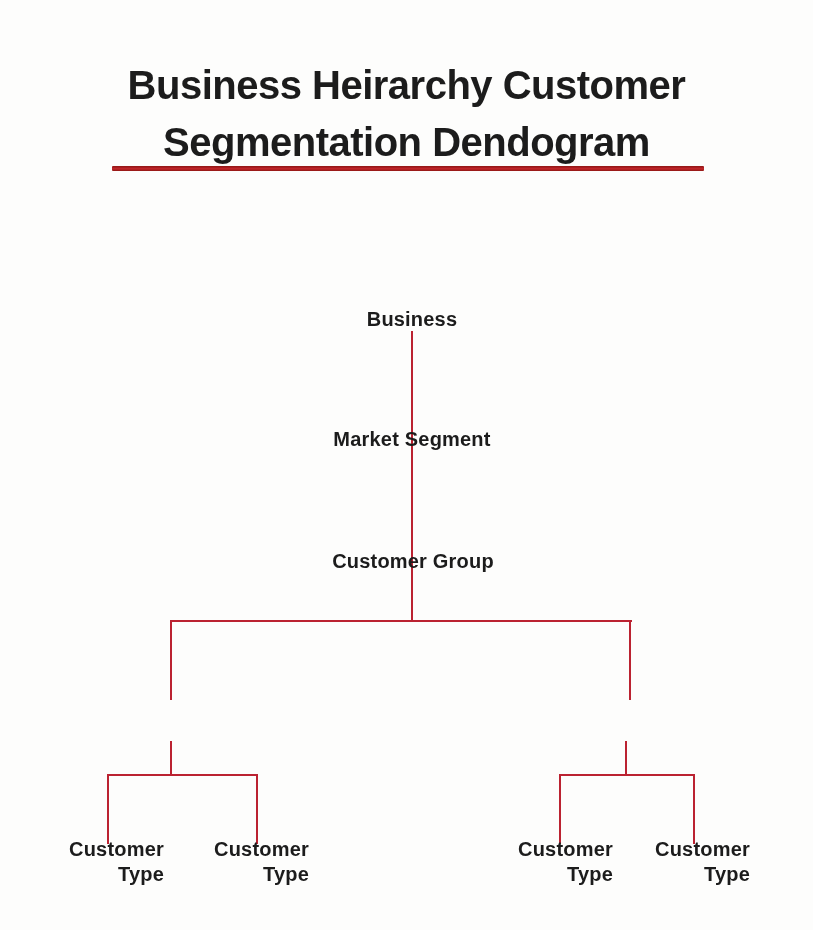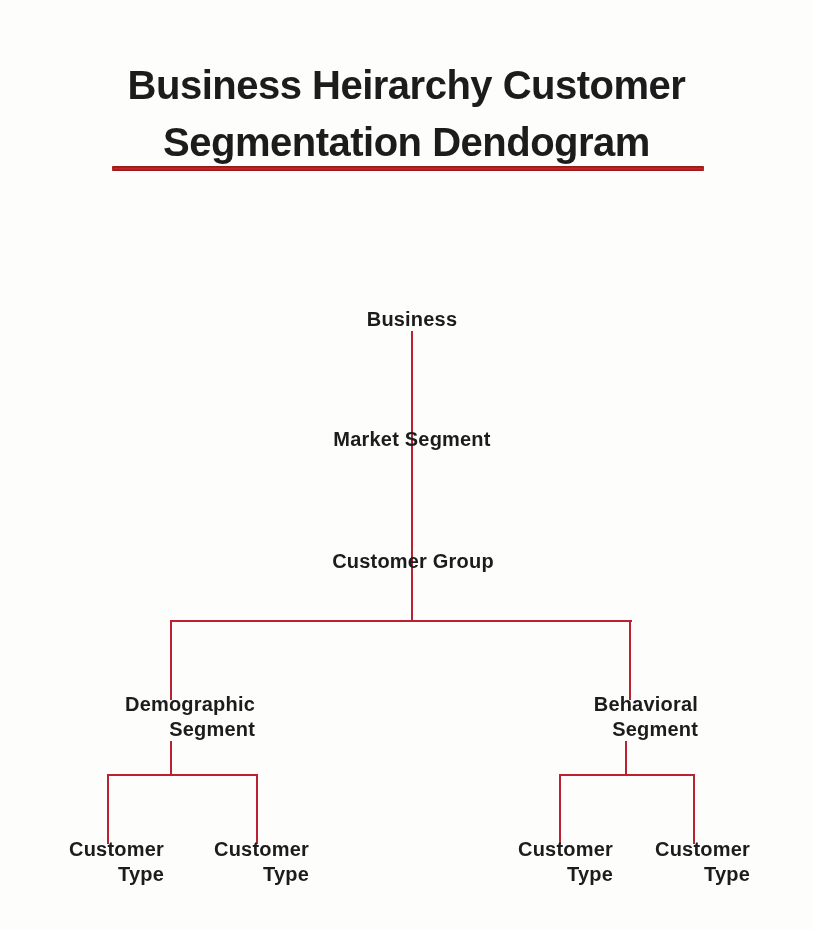--- a/index.html
+++ b/index.html
@@ -103,23 +103,21 @@
   <div class="edge e-lr"></div>
   <div class="edge e-rl"></div>
   <div class="edge e-rr"></div>
 
   <div class="node n-business">Business</div>
 
   <div class="node n-cgroup">Customer Group</div>
 
   <div class="node n-market">Market Segment</div>
 
-  <div class="node wrap n-demo">Demographic Segment</div>
 
-  <div class="node wrap n-behav">Behavioral Segment</div>
 
   <div class="node wrap n-ct1">Customer Type</div>
 
   <div class="node wrap n-ct2">Customer Type</div>
 
   <div class="node wrap n-ct3">Customer Type</div>
 
   <div class="node wrap n-ct4">Customer Type</div>
 
 </div>

